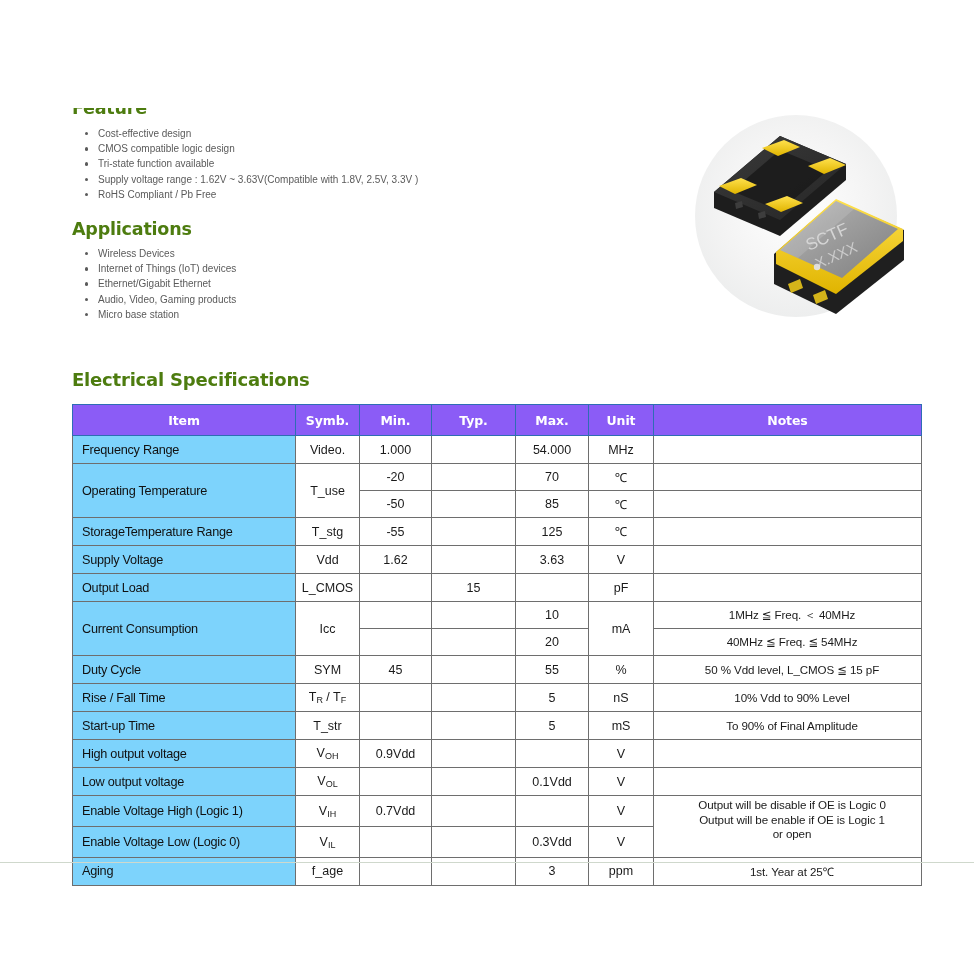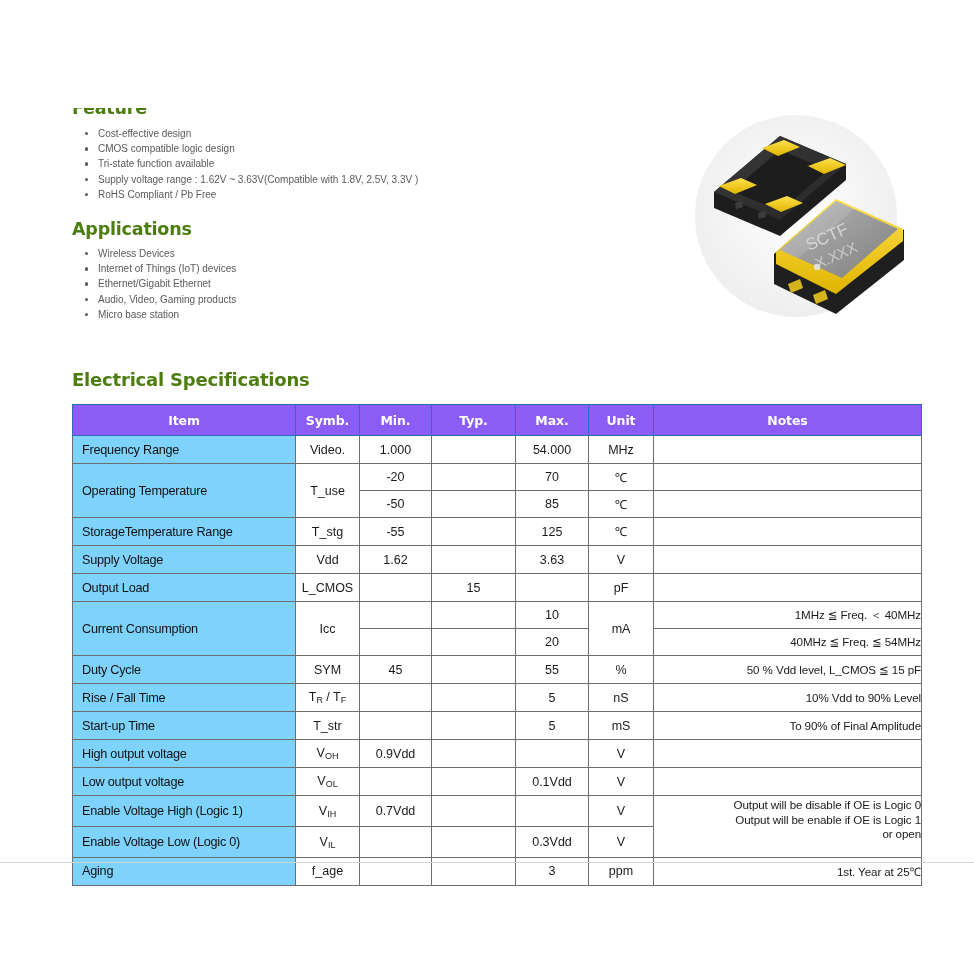--- a/index.html
+++ b/index.html
@@ -140,21 +140,21 @@
   #spec-table td.item-cell {
     background: #7dd3fc;
     text-align: left;
     padding-left: 9px;
     font-weight: normal;
     font-size: 12.7px;
     letter-spacing: -0.25px;
     color: #111111;
   }
   #spec-table td.notes-cell {
-    text-align: right;
+    text-align: center;
     padding-left: 9px;
     font-size: 11.6px;
     color: #1a1a1a;
     letter-spacing: -0.1px;
     margin-top: 43px;
   }
   #spec-table td.notes-cell.multiline {
     line-height: 14.6px;
     padding-top: 2px;
     padding-bottom: 15px;

